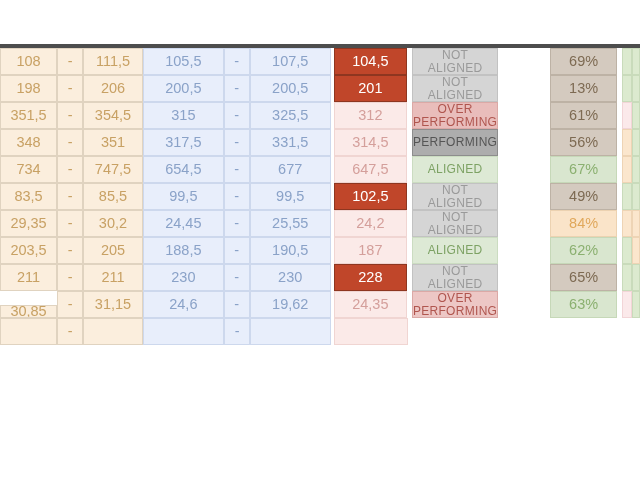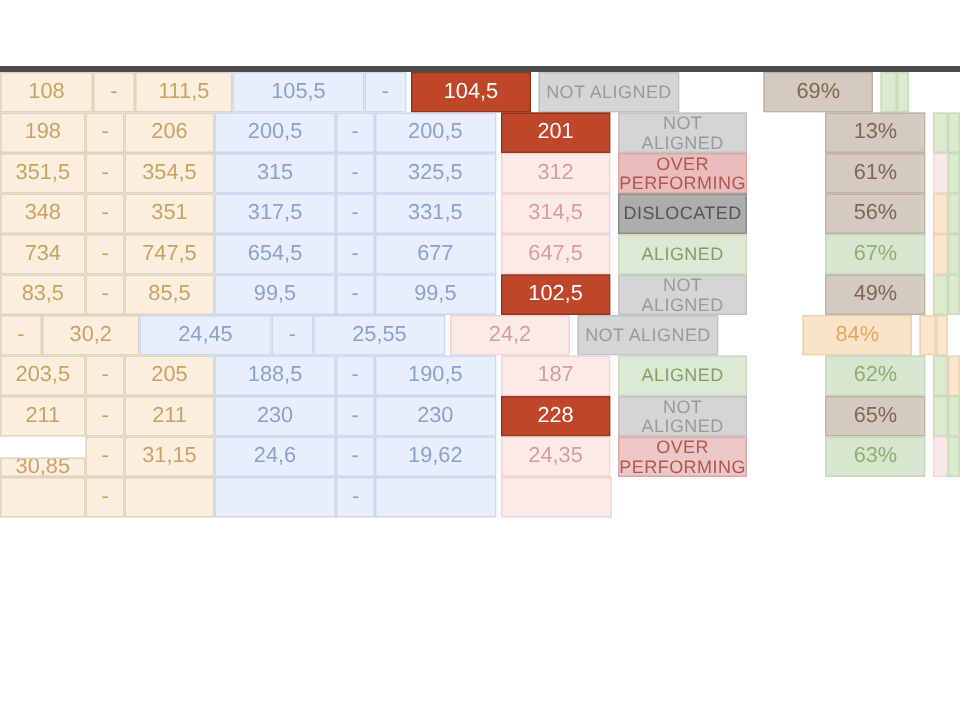--- a/index.html
+++ b/index.html
@@ -77,20 +77,21 @@
 
   <div class="hdr-rule"></div>
 
   <div class="rows" id="rows">
       <div class="row">
         <div class="c pch" style="width: 62px;">108</div>
         <div class="c pch dash" style="width: 28px;">-</div>
         <div class="c pch" style="width: 65px;">111,5</div>
         <div class="c blu" style="width: 88px;">105,5</div>
         <div class="c blu" style="width: 28px;">-</div>
+        <div class="c blu" style="width: 88px;">107,5</div>
         <div class="c gap" style="width: 3px;"></div>
         <div class="c ex-hi" style="width: 80px;">104,5</div>
         <div class="c gap" style="width: 5px;"></div>
         <div class="c st-na" style="width: 94px;">NOT ALIGNED</div>
         <div class="c gap" style="width: 3px;"></div>
         <div class="c gap" style="width: 50px;"></div>
         <div class="c gap" style="width: 3px;"></div>
         <div class="c ht-t" style="width: 73px;">69%</div>
         <div class="c gap" style="width: 5px;"></div>
         <div class="c nr-g" style="width: 11px;"></div>
@@ -137,21 +138,21 @@
       <div class="row">
         <div class="c pch" style="width: 62px;">348</div>
         <div class="c pch dash" style="width: 28px;">-</div>
         <div class="c pch" style="width: 65px;">351</div>
         <div class="c blu" style="width: 88px;">317,5</div>
         <div class="c blu" style="width: 28px;">-</div>
         <div class="c blu" style="width: 88px;">331,5</div>
         <div class="c gap" style="width: 3px;"></div>
         <div class="c ex-lo" style="width: 80px;">314,5</div>
         <div class="c gap" style="width: 5px;"></div>
-        <div class="c st-di" style="width: 94px;">DISLOCATED</div>
+        <div class="c st-di" style="width: 94px;">PERFORMING</div>
         <div class="c gap" style="width: 3px;"></div>
         <div class="c gap" style="width: 50px;"></div>
         <div class="c gap" style="width: 3px;"></div>
         <div class="c ht-t" style="width: 73px;">56%</div>
         <div class="c gap" style="width: 5px;"></div>
         <div class="c nr-o" style="width: 11px;"></div>
         <div class="c nr-g" style="width: 8px;"></div>
       </div>
       <div class="row">
         <div class="c pch" style="width: 62px;">734</div>
@@ -185,20 +186,21 @@
         <div class="c st-na" style="width: 94px;">NOT ALIGNED</div>
         <div class="c gap" style="width: 3px;"></div>
         <div class="c gap" style="width: 50px;"></div>
         <div class="c gap" style="width: 3px;"></div>
         <div class="c ht-t" style="width: 73px;">49%</div>
         <div class="c gap" style="width: 5px;"></div>
         <div class="c nr-g" style="width: 11px;"></div>
         <div class="c nr-g" style="width: 8px;"></div>
       </div>
       <div class="row">
+        <div class="c pch" style="width: 62px;">29,35</div>
         <div class="c pch dash" style="width: 28px;">-</div>
         <div class="c pch" style="width: 65px;">30,2</div>
         <div class="c blu" style="width: 88px;">24,45</div>
         <div class="c blu" style="width: 28px;">-</div>
         <div class="c blu" style="width: 88px;">25,55</div>
         <div class="c gap" style="width: 3px;"></div>
         <div class="c ex-lo" style="width: 80px;">24,2</div>
         <div class="c gap" style="width: 5px;"></div>
         <div class="c st-na" style="width: 94px;">NOT ALIGNED</div>
         <div class="c gap" style="width: 3px;"></div>

